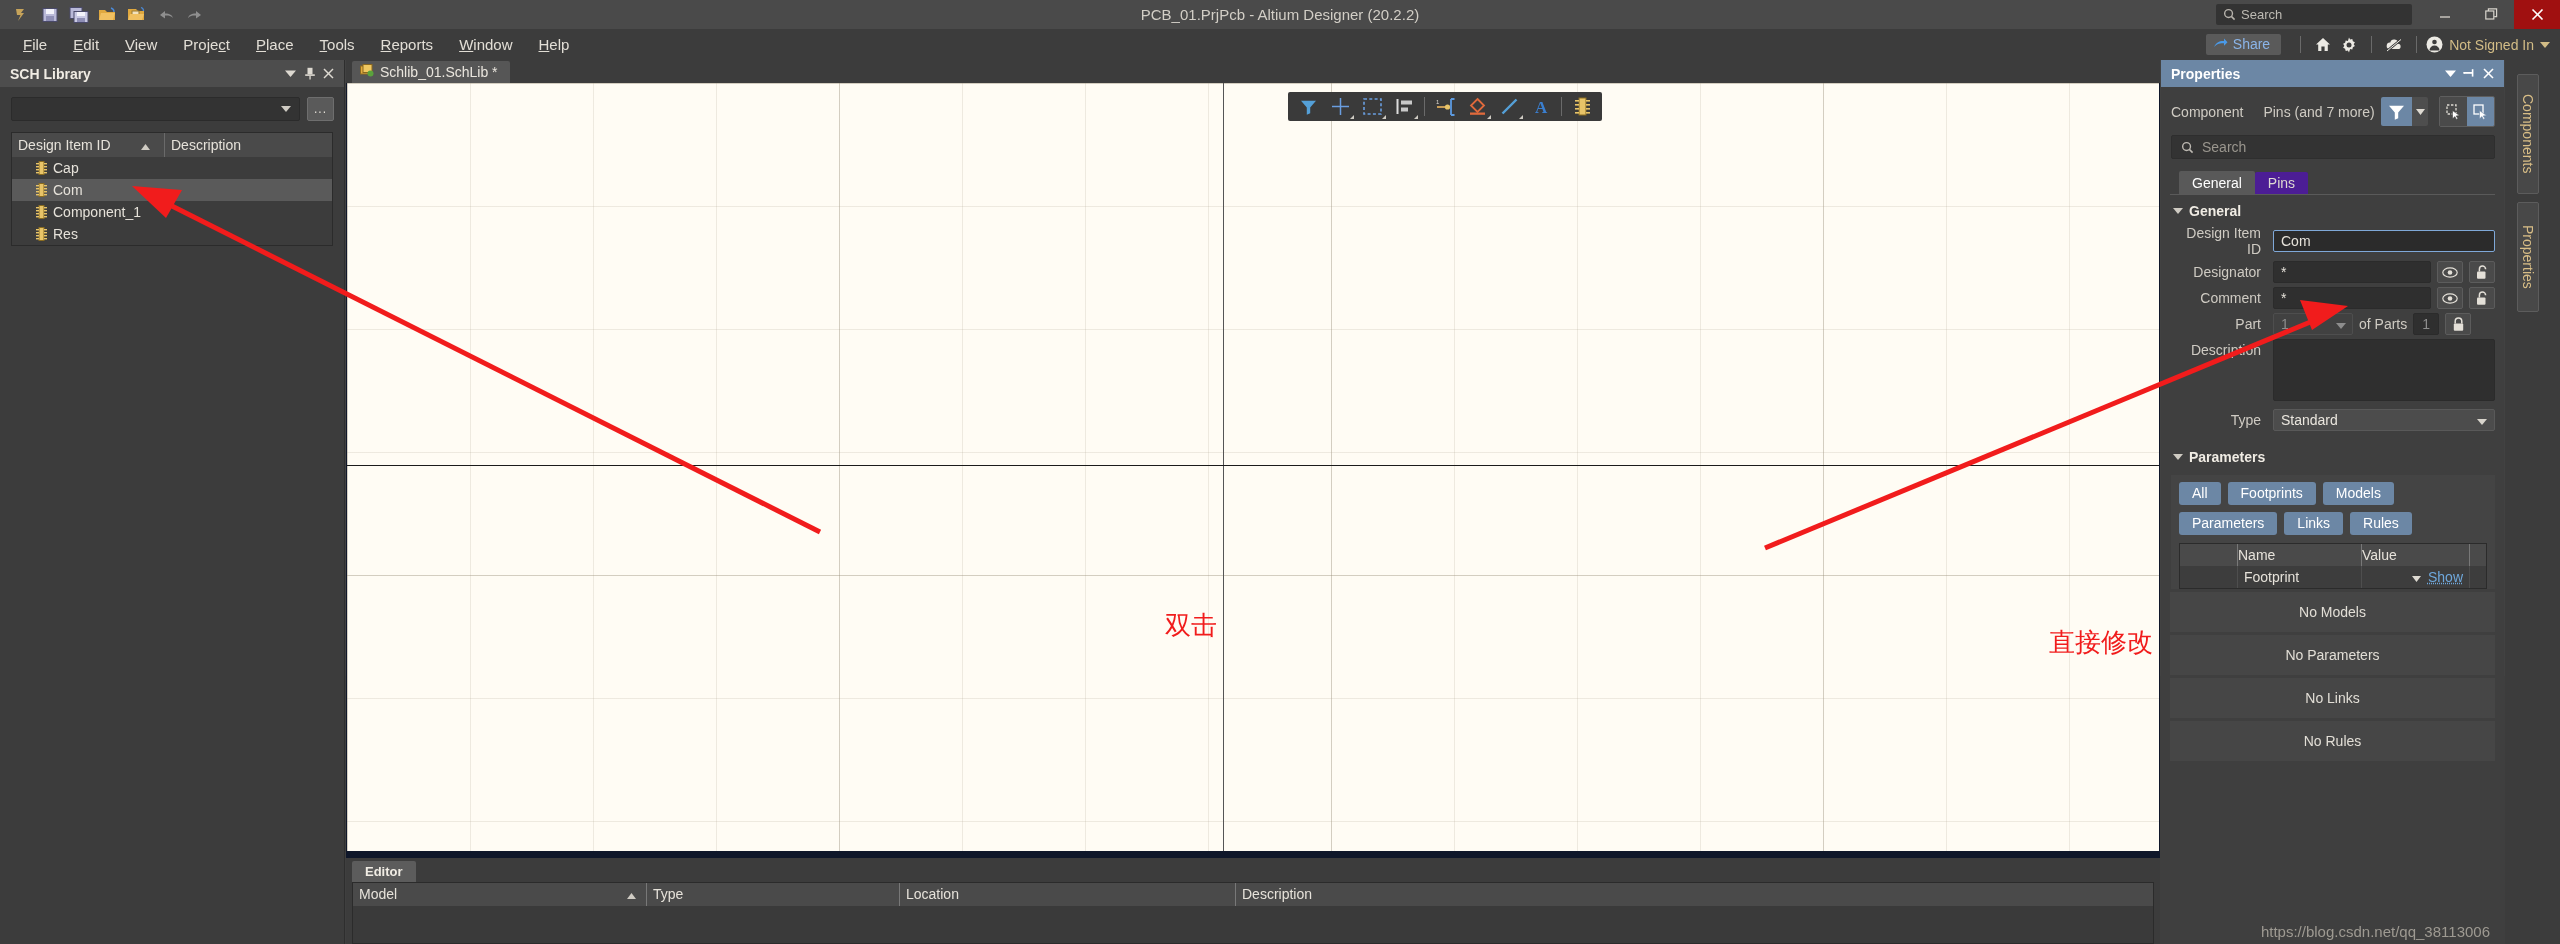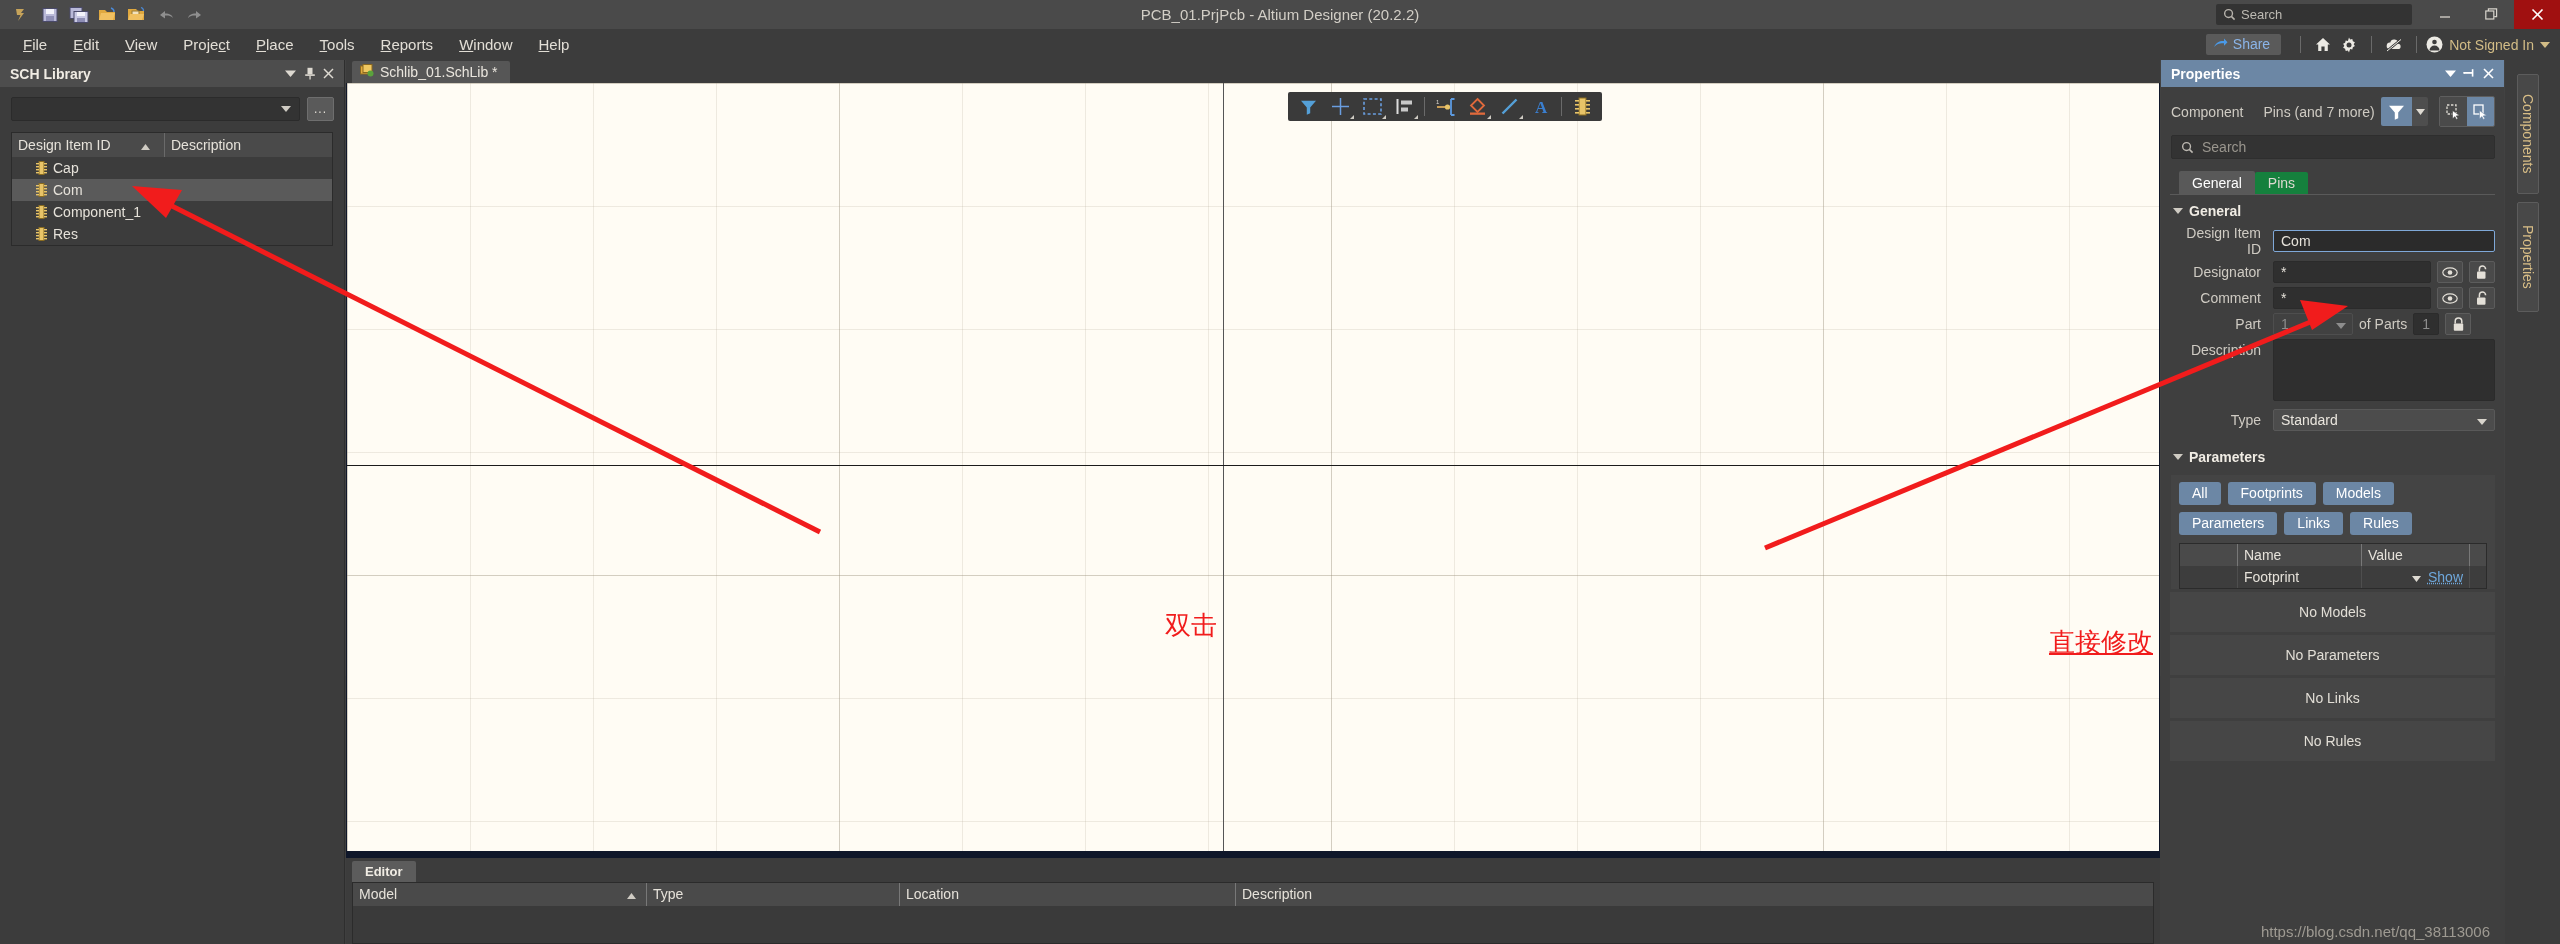--- a/index.html
+++ b/index.html
@@ -115,21 +115,21 @@
       repeating-linear-gradient(to right, rgba(150,140,120,0.30) 0 1px, transparent 1px 492px),
       repeating-linear-gradient(to bottom, rgba(150,140,120,0.30) 0 1px, transparent 1px 492px);
   }
   .axis-h { position: absolute; left: 0; right: 0; top: 382px; height: 1px; background: #1b1b1b; }
   .axis-v { position: absolute; top: 0; bottom: 0; left: 876px; width: 1px; background: #555; }
   .canvas-ann {
     position: absolute; color: #f11c1c; font-size: 26px; white-space: nowrap;
     font-family: "DejaVu Sans", sans-serif;
   }
   .ann-1 { left: 819px; top: 525px; }
-  .ann-2 { left: 1703px; top: 542px; text-decoration: underline; }
+  .ann-2 { left: 1703px; top: 542px; }
 
   
   .float-tb {
     position: absolute; left: 1288px; top: 92px; height: 29px;
     background: #3a3a3a; display: flex; align-items: center; padding: 0 4px;
     border-radius: 2px; z-index: 5;
   }
   .ftb-btn { width: 32px; height: 27px; display: flex; align-items: center; justify-content: center; position: relative; }
   .ftb-btn .drop-tri {
     position: absolute; right: 2px; bottom: 1px; width: 0; height: 0;
@@ -178,21 +178,21 @@
   .toggle-pair { display:flex; margin-left: 11px; border:1px solid #5e5e5e; border-radius:2px; overflow:hidden;}
   .tg { width: 27px; height: 29px; display:flex;align-items:center;justify-content:center; background:#4a4a4a;}
   .tg.on { background: #6c87a5; }
   .props-search {
     margin: 8px 9px 0 10px; height: 24px; background: #333333; border:1px solid #2e2e2e; border-radius: 2px;
     display: flex; align-items: center; gap: 8px; padding-left: 9px; font-size: 14px; color: #9a968e;
   }
   .props-tabs { display: flex; align-items: flex-end; height: 25px; margin: 10px 0 0 18px; }
   .ptab {
     height: 22px; padding: 0 13px; font-size: 14px; display: flex; align-items: center;
-    color: #ded9d1; background: #15803d; border-top-left-radius: 2px; border-top-right-radius: 2px;
+    color: #ded9d1; background: #4c1d95; border-top-left-radius: 2px; border-top-right-radius: 2px;
   }
   .ptab.active { background: #595959; color: #ffffff; height: 23px; }
   .ptab-underline { height: 1px; background: #5a5a5a; margin: 0 9px; }
   .sect-head { display: flex; align-items: center; gap: 6px; padding: 8px 0 6px 12px; font-size: 14px; font-weight: bold; color: #f0ece4; }
   .tri-down { width: 0;height:0;border-left:5px solid transparent;border-right:5px solid transparent;border-top:6px solid #cfcbc3; }
 
   .frow { display: flex; align-items: center; margin: 0 9px 4px 10px; gap: 6px; }
   .frow .flabel { width: 96px; text-align: right; font-size: 14px; color: #cfcbc3; padding-right: 6px; }
   .finput {
     flex: 1; height: 22px; background: #2f2f2f; border: 1px solid #2b2b2b; border-radius: 2px;
@@ -223,21 +223,21 @@
      border-left:5px solid transparent;border-right:5px solid transparent;border-top:6px solid #d8d4cc;}
 
   .param-box { margin: 4px 9px 0 10px; background: #444444; padding: 7px 8px 0 8px; }
   .chipwrap { display: flex; flex-wrap: wrap; gap: 7px; }
   .chip {
     background: #6c87a5; color: #ffffff; font-size: 14px; padding: 3px 13px 4px 13px;
     border-radius: 3px;
   }
   .ptable { margin-top: 8px; border: 1px solid #2b2b2b; }
   .pt-head { display: flex; height: 22px; background: #4a4a4a; align-items: center; font-size: 14px; color: #e6e2da; }
-  .pt-th { height: 22px; line-height: 22px; padding-left: 6px; }
+  .pt-th { height: 22px; line-height: 22px; }
   .pt-th + .pt-th { border-left: 1px solid #787878; }
   .pt-row { display: flex; height: 22px; background: #3d3d3d; align-items: center; font-size: 14px; color: #e6e2da; }
   .pt-cell { height: 22px; line-height: 22px; padding-left: 6px; display:flex; align-items:center; }
   .pt-cell + .pt-cell { border-left: 1px solid #4e4e4e; }
   .link-show { color: #6fa8dc; text-decoration: underline; text-decoration-style: dotted; font-size:14px;}
   .empty-row {
     margin: 0 9px; height: 40px; background: #464646; display: flex; align-items: center;
     justify-content: center; font-size: 14px; color: #e2ded6;
   }
   .empty-gap { height: 3px; }

